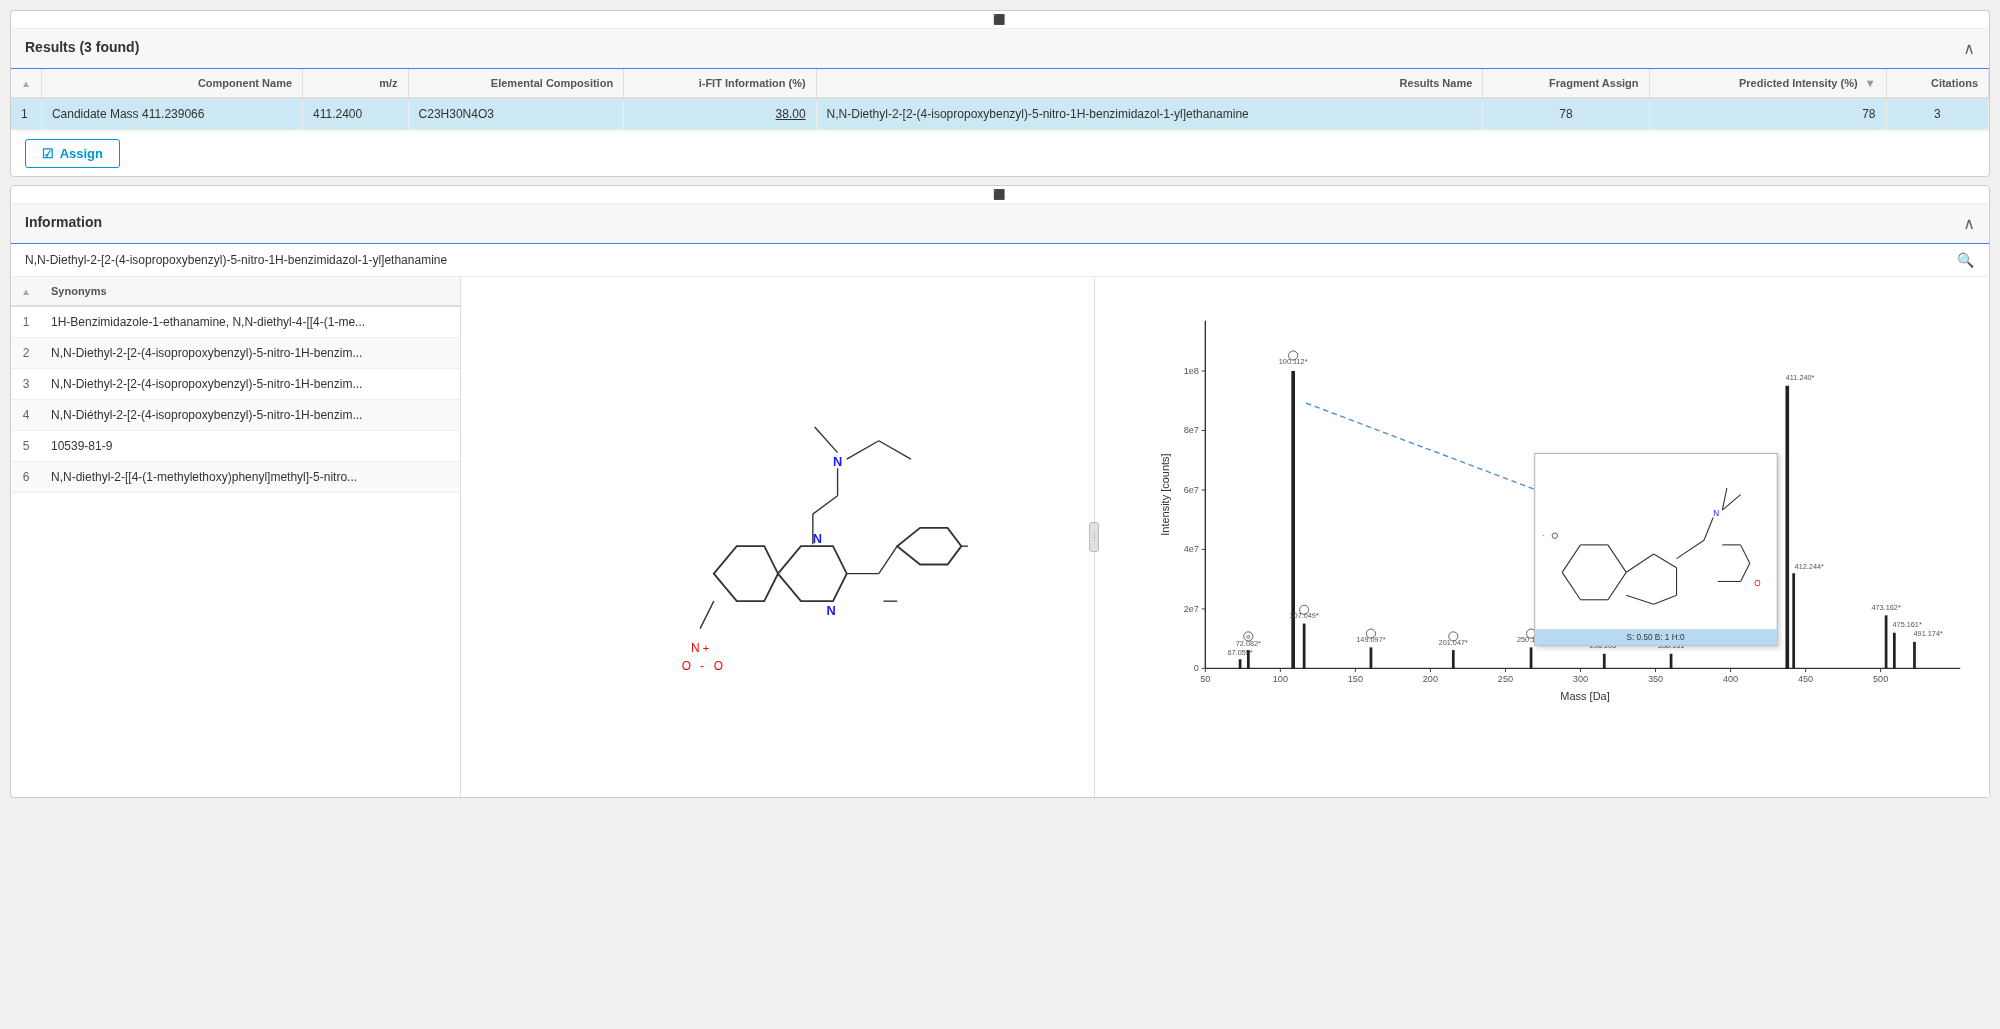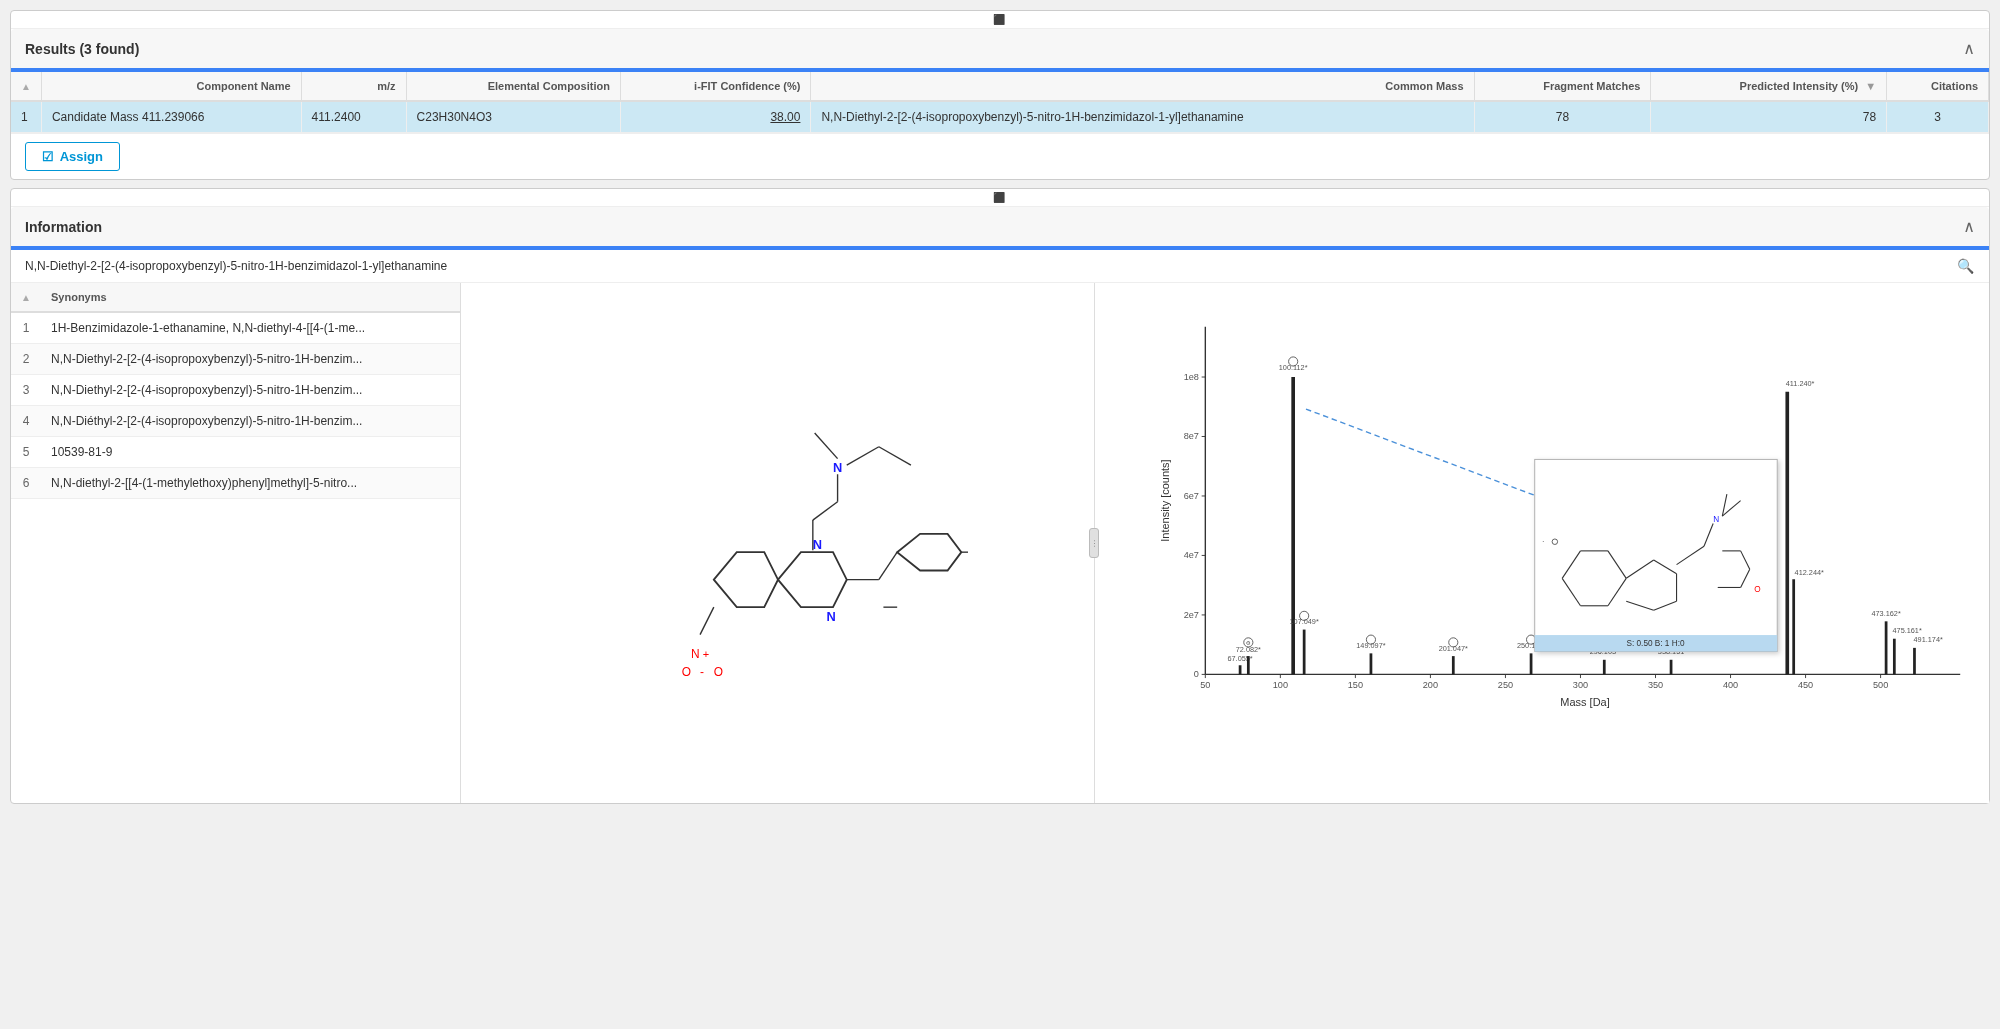--- a/index.html
+++ b/index.html
@@ -16,25 +16,25 @@
       padding: 10px;
     }
     .panel {
       background: #fff;
       border: 1px solid #ccc;
       border-radius: 4px;
       margin-bottom: 8px;
     }
     .panel-header {
       display: flex;
-      align-items: center;
+      align-items: flex-start;
       justify-content: space-between;
       padding: 10px 14px;
       background: #f7f7f7;
-      border-bottom: 4px solid #3b82f6;
+      border-bottom: 1px solid #3b82f6;
       border-radius: 4px 4px 0 0;
     }
     .panel-header-title {
       font-size: 14px;
       font-weight: bold;
       color: #333;
     }
     .chevron {
       font-size: 16px;
       color: #666;
@@ -202,23 +202,23 @@
 
     <table class="results-table">
       <thead>
         <tr>
           <th>
             <span style="font-size:10px; color:#aaa;">▲</span>
           </th>
           <th>Component Name</th>
           <th>m/z</th>
           <th>Elemental Composition</th>
-          <th>i-FIT Confidence (%)</th>
-          <th style="min-width:400px;">Common Mass</th>
-          <th>Fragment Matches</th>
+          <th>i-FIT Information (%)</th>
+          <th style="min-width:400px;">Results Name</th>
+          <th>Fragment Assign</th>
           <th>
             <span>Predicted Intensity (%)</span>
             <span class="sort-arrow">▼</span>
           </th>
           <th>Citations</th>
         </tr>
       </thead>
       <tbody>
         <tr class="selected">
           <td>1</td>

